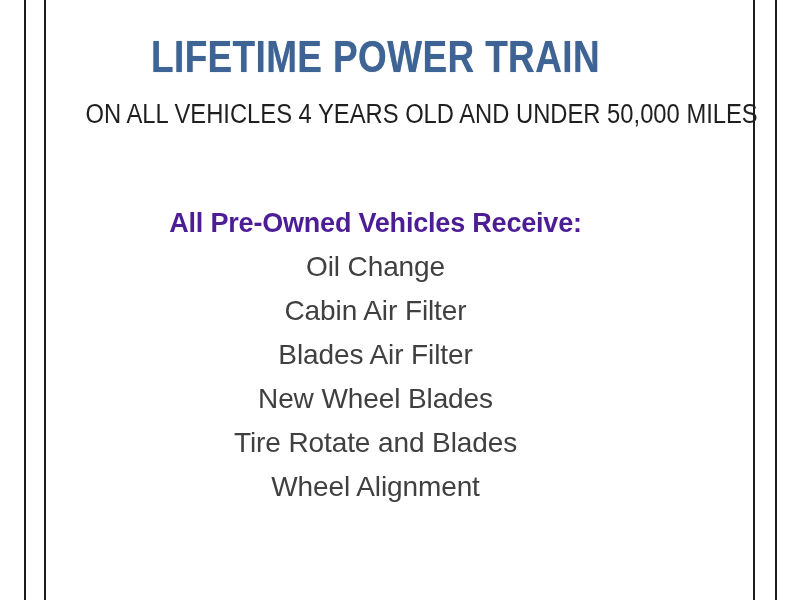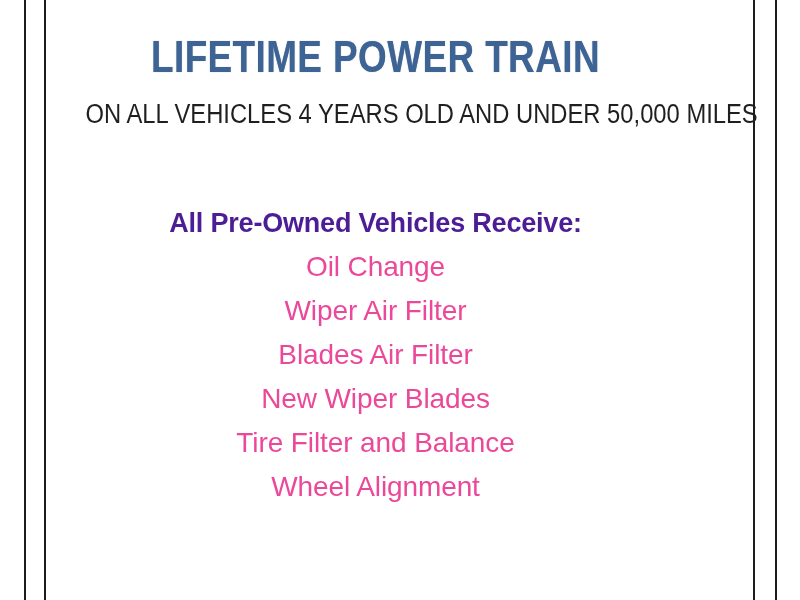--- a/index.html
+++ b/index.html
@@ -101,21 +101,21 @@
   }
   .service-list {
     list-style: none;
     margin: 0;
     padding: 0;
   }
   .service-item {
     font-family: "Liberation Sans", sans-serif;
     font-weight: 400;
     font-size: 28px;
-    color: #ec4899;
+    color: #404040;
     line-height: 1.0;
     margin-top: 16px;
     white-space: nowrap;
     letter-spacing: -0.1px;
   }
 </style>
 </head>
 <body>
 
 <div class="flyer">
@@ -130,23 +130,23 @@
     <div class="warranty-block block-1">
       <div class="warranty-title title-1">LIFETIME POWER TRAIN</div>
       <div class="warranty-sub sub-1">ON ALL VEHICLES 4 YEARS OLD AND UNDER 50,000 MILES</div>
     </div>
 
 
     <div class="services">
       <div class="services-heading">All Pre-Owned Vehicles Receive:</div>
       <ul class="service-list">
         <li class="service-item">Oil Change</li>
-        <li class="service-item">Wiper Air Filter</li>
+        <li class="service-item">Cabin Air Filter</li>
         <li class="service-item">Blades Air Filter</li>
-        <li class="service-item">New Wiper Blades</li>
-        <li class="service-item">Tire Filter and Balance</li>
+        <li class="service-item">New Wheel Blades</li>
+        <li class="service-item">Tire Rotate and Blades</li>
         <li class="service-item">Wheel Alignment</li>
 
       </ul>
     </div>
 
   </div>
 </div>
 
 </body></html>

